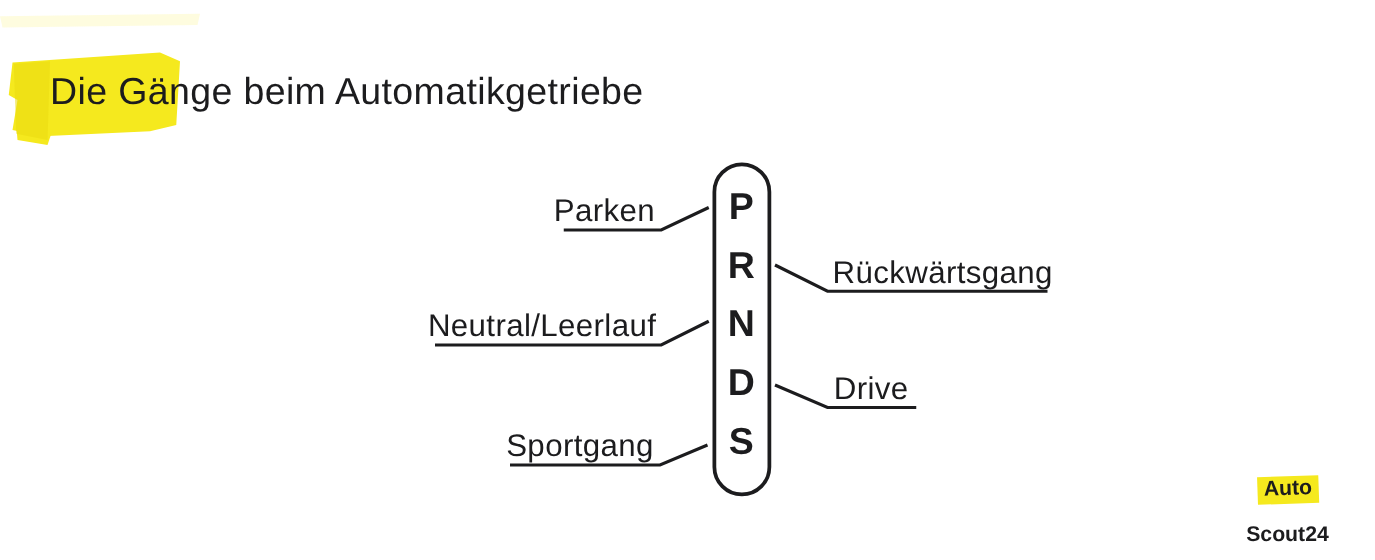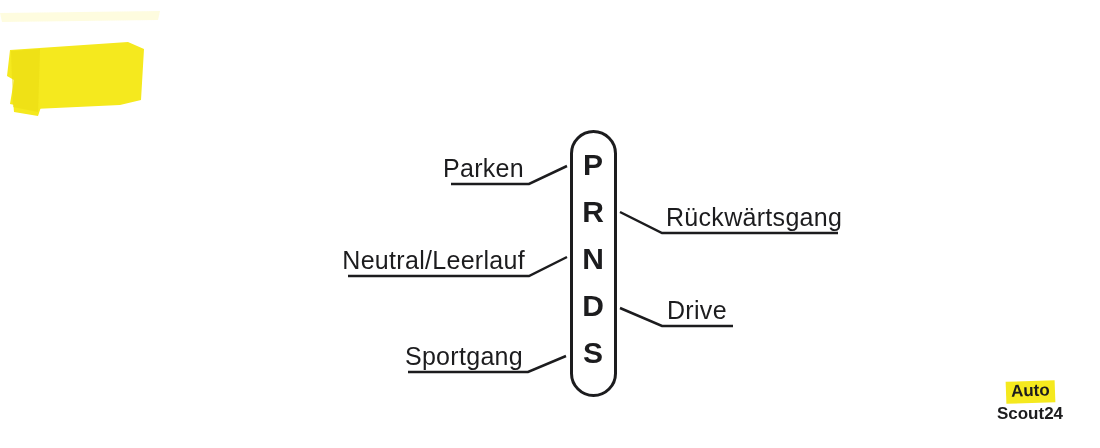--- a/index.html
+++ b/index.html
@@ -59,21 +59,21 @@
     font-size:17px;
     line-height:20px;
     white-space:nowrap;
   }
   .logo .auto-hl{
     display:inline-block;
     background:var(--brand-yellow);
     padding:0 5px 2px 5px;
     transform:rotate(-2deg);
   }
-  .logo .scout{display:block;margin-top:1px;}
+  .logo .scout{display:block;margin-top:15px;}
 </style>
 </head>
 <body>
 
 <div class="stage">
 
   <svg class="layer" width="1100" height="448" viewBox="0 0 1100 448" aria-hidden="true">
 
     <polygon class="smear" points="0,13 160,11 158,20 2,22"></polygon>
 
@@ -97,19 +97,20 @@
     <polyline class="conn" points="620,212 662,233 838,233"></polyline>
     <polyline class="conn" points="620,308 662,326 733,326"></polyline>
 
     <text class="lbl lbl-end" x="524" y="177">Parken</text>
     <text class="lbl" x="666" y="226">Rückwärtsgang</text>
     <text class="lbl lbl-end" x="525" y="269">Neutral/Leerlauf</text>
     <text class="lbl" x="667" y="319">Drive</text>
     <text class="lbl lbl-end" x="523" y="365">Sportgang</text>
   </svg>
 
+  <div class="title">Die Gänge beim Automatikgetriebe</div>
 
   <div class="logo">
     <span class="auto-hl"><span>Auto</span></span>
     <span class="scout">Scout24</span>
   </div>
 
 </div>
 
 </body></html>

